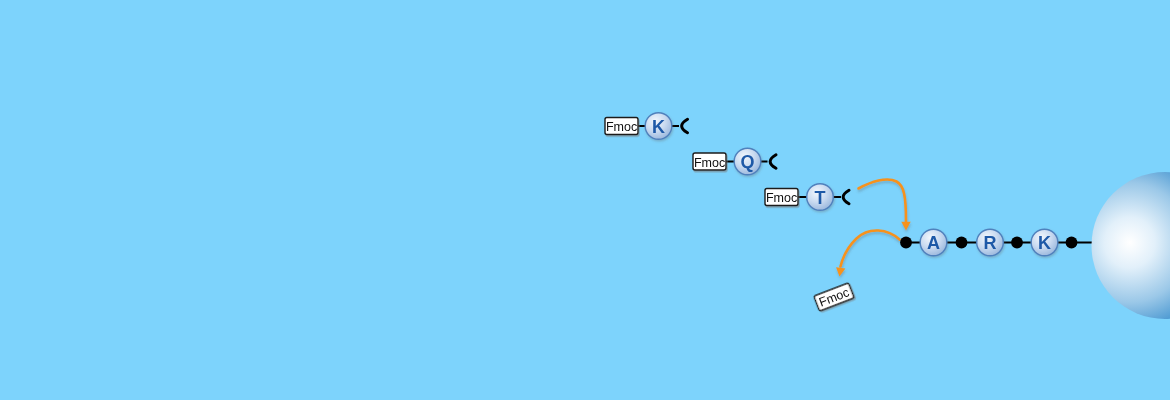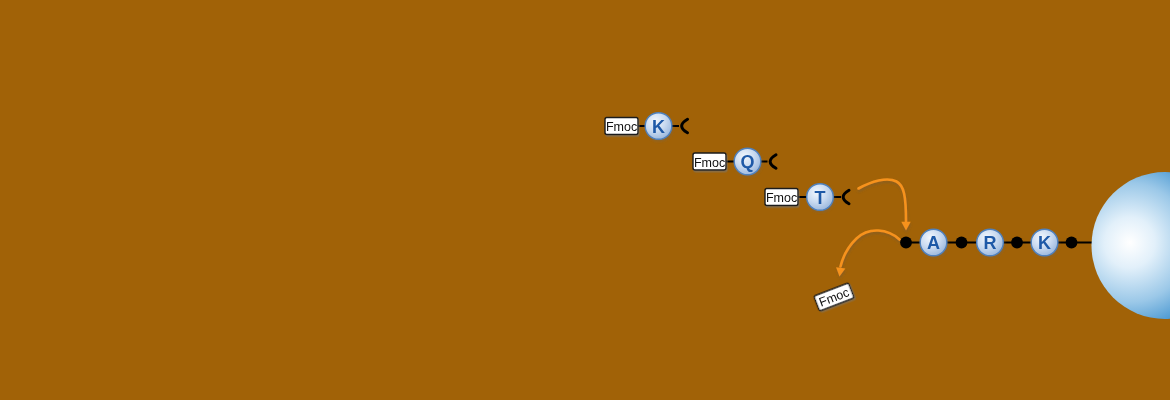--- a/index.html
+++ b/index.html
@@ -1,19 +1,19 @@
 <!DOCTYPE html>
 <html style="--arrow-orange: #F6921E; --bond-black: #000000; --residue-ring: #4F81BD; --residue-letter-blue: #1E59A7; --resin-blue: #1B73B9; --fmoc-box-border: #1A1A1A; --fmoc-box-fill: #FFFFFF;"><head>
 <meta charset="utf-8">
 <style>
   html,body{margin:0;padding:0;background:#ffffff;}
   .canvas{
     position:relative;
     width:1170px;height:400px;
-    background:#a16207;
+    background:#7dd3fc;
     overflow:hidden;
     font-family:"Liberation Sans", sans-serif;
   }
   svg{display:block;}
   .bond{stroke:var(--bond-black,#000);stroke-width:2.2;fill:none;}
   .dot{fill:var(--bond-black,#000);}
   .hook{stroke:var(--bond-black,#000);stroke-width:3;fill:none;stroke-linecap:round;}
   .fmoc-box{fill:var(--fmoc-box-fill,#fff);stroke:var(--fmoc-box-border,#1a1a1a);stroke-width:1.4;}
   .fmoc-text{
     font-family:"Liberation Sans", sans-serif;

